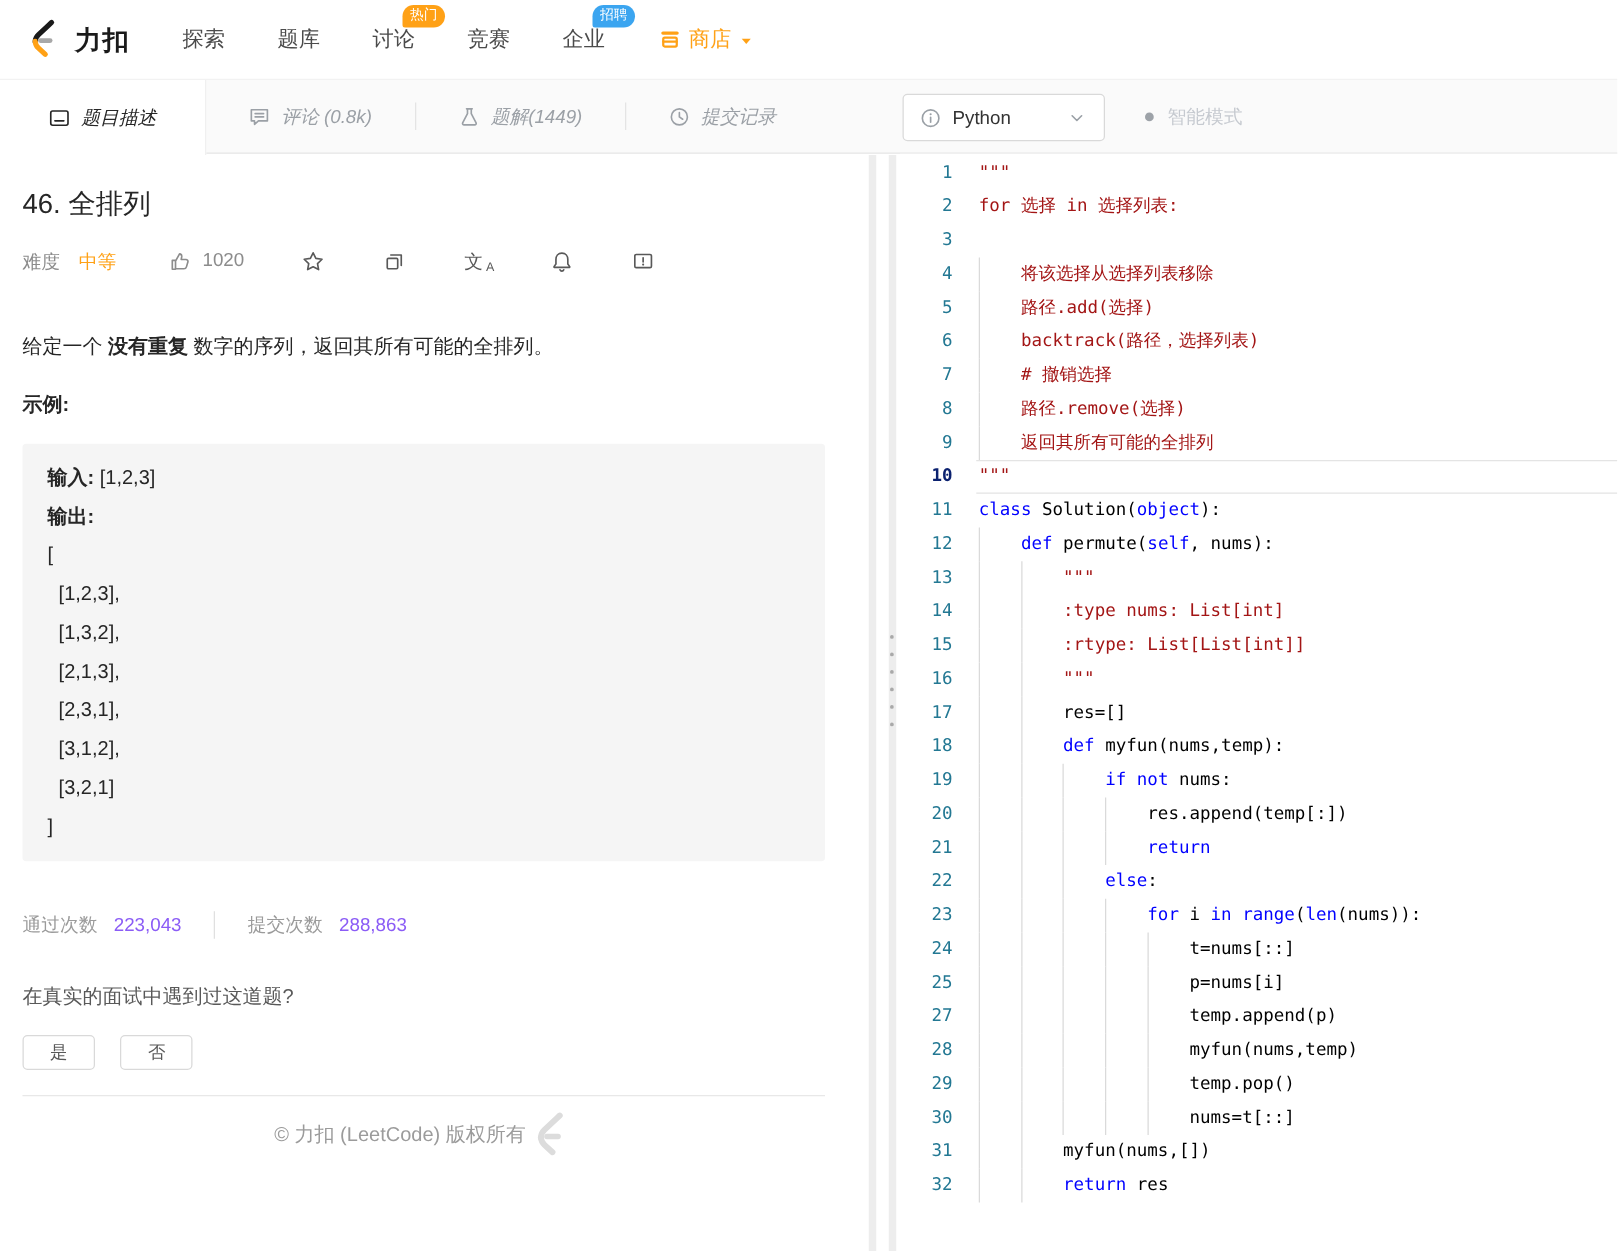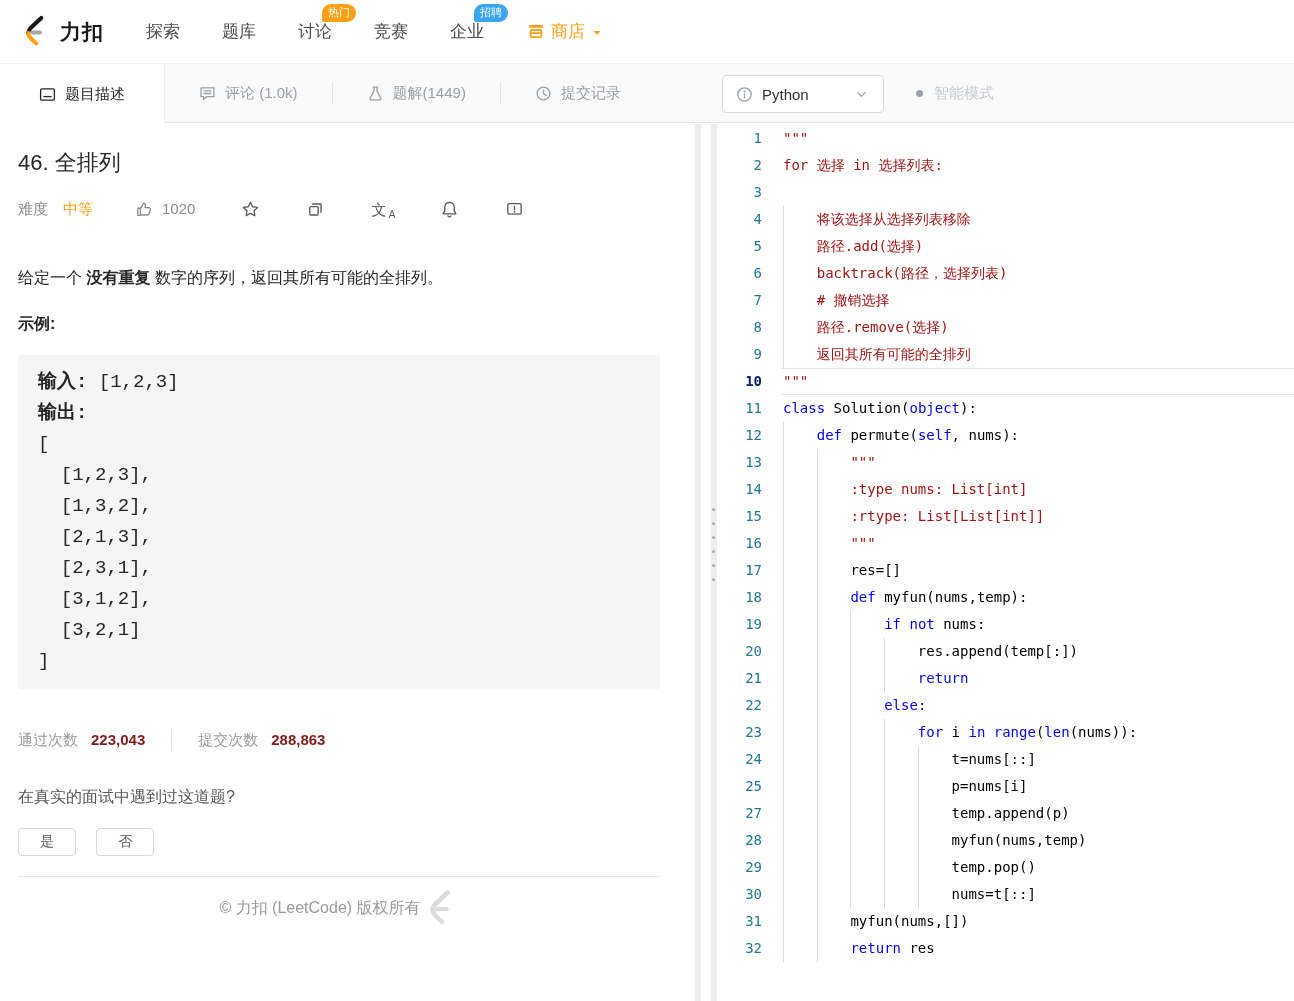--- a/index.html
+++ b/index.html
@@ -41,27 +41,27 @@
                 background:#fff; padding:14px 40px 0 18px; overflow:hidden; }
   .prob-title { margin:10px 0 0; font-size:22px; font-weight:500; color:#262626; line-height:30px; }
   .meta-row { display:flex; align-items:center; margin-top:22px; font-size:15px; color:#8c8c8c; }
   .difficulty { color:#FFA116; margin-left:15px; }
   .likes { display:flex; gap:8px; margin-left:42px; color:#8c8c8c; cursor:pointer; }
   .meta-icon { margin-left:46px; color:#595959; cursor:pointer; display:flex; align-items:center; }
   .desc { margin-top:46px; font-size:16px; color:#262626; line-height:25px; }
   .desc b { font-weight:700; }
   .example-label { margin-top:24px; font-size:16px; font-weight:700; }
   .example-block { margin-top:20px; width:642px; background:#f5f5f5; border-radius:3px;
-                   padding:12px 20px; font-family:Liberation Mono, monospace;
-                   font-size:19px; line-height:31px; color:#262626; }
+                   padding:12px 20px; font-family:Liberation Sans, sans-serif;
+                   font-size:16px; line-height:31px; color:#262626; }
   .ex-line { white-space:pre; }
   .ex-b { font-weight:700; }
   .stats-row { margin-top:40px; display:flex; align-items:center; font-size:15px; }
   .stat-label { color:#9b9b9b; margin-right:13px; }
-  .stat-value { color:#7f1d1d; font-weight:700; }
+  .stat-value { color:#8b5cf6; font-weight:400; }
   .stat-sep { width:1px; height:22px; background:#e0e0e0; margin:0 26px; }
   .survey-q { margin-top:36px; font-size:16px; color:#595959; }
   .survey-btns { margin-top:20px; }
   .survey-btn { display:inline-block; border:1px solid #d9d9d9; background:#fff; border-radius:4px;
                 padding:4px 21px; font-size:14px; color:#595959; margin-right:16px; cursor:pointer;
                 font-family:inherit; }
   .copyright-row { margin-top:20px; border-top:1px solid #e8e8e8; padding:11px 0;
                    display:flex; align-items:center; justify-content:center;
                    font-size:16px; color:#9b9b9b; }
   .related-row { border-top:1px solid #e8e8e8; border-bottom:1px solid #e8e8e8; padding:15px 0;
@@ -140,34 +140,34 @@
         </svg>
         <span>商店</span>
         <svg class="caret" viewBox="0 0 10 10">
           <path d="M1.4 3l3.6 4.1L8.6 3z"></path>
         </svg>
       </div>
     </nav>
 </header>
 
 <div class="tabbar">
-  <div id="tabs-host" style="display:flex;align-items:stretch;">
+  <div id="tabs-host" style="display:flex;align-items:stretch;font-style:italic;">
       <div class="tab active">
         <svg class="ticon" viewBox="0 0 18 18">
           <rect x="1.7" y="3" width="14.6" height="12" rx="1.6"></rect>
           <path d="M5.2 11.3h7.6"></path>
         </svg>
         <span>题目描述</span>
       </div>
       <div class="tab">
         <svg class="ticon" viewBox="0 0 18 18">
           <path d="M2.2 3h13.6v9.4H8.2l-3.3 2.9v-2.9H2.2z"></path>
           <path d="M5.4 6.3h7.2M5.4 9h7.2"></path>
         </svg>
-        <span>评论 (1.0k)</span>
+        <span>评论 (0.8k)</span>
       </div>
       <span class="tab-sep"></span>
       <div class="tab">
         <svg class="ticon" viewBox="0 0 18 18">
           <path d="M6.6 2.2h4.8M7.4 2.2v4.1L3.3 14a1.3 1.3 0 0 0 1.2 1.8h9a1.3 1.3 0 0 0 1.2-1.8L10.6 6.3V2.2"></path>
         </svg>
         <span>题解(1449)</span>
       </div>
       <span class="tab-sep"></span>
       <div class="tab">

